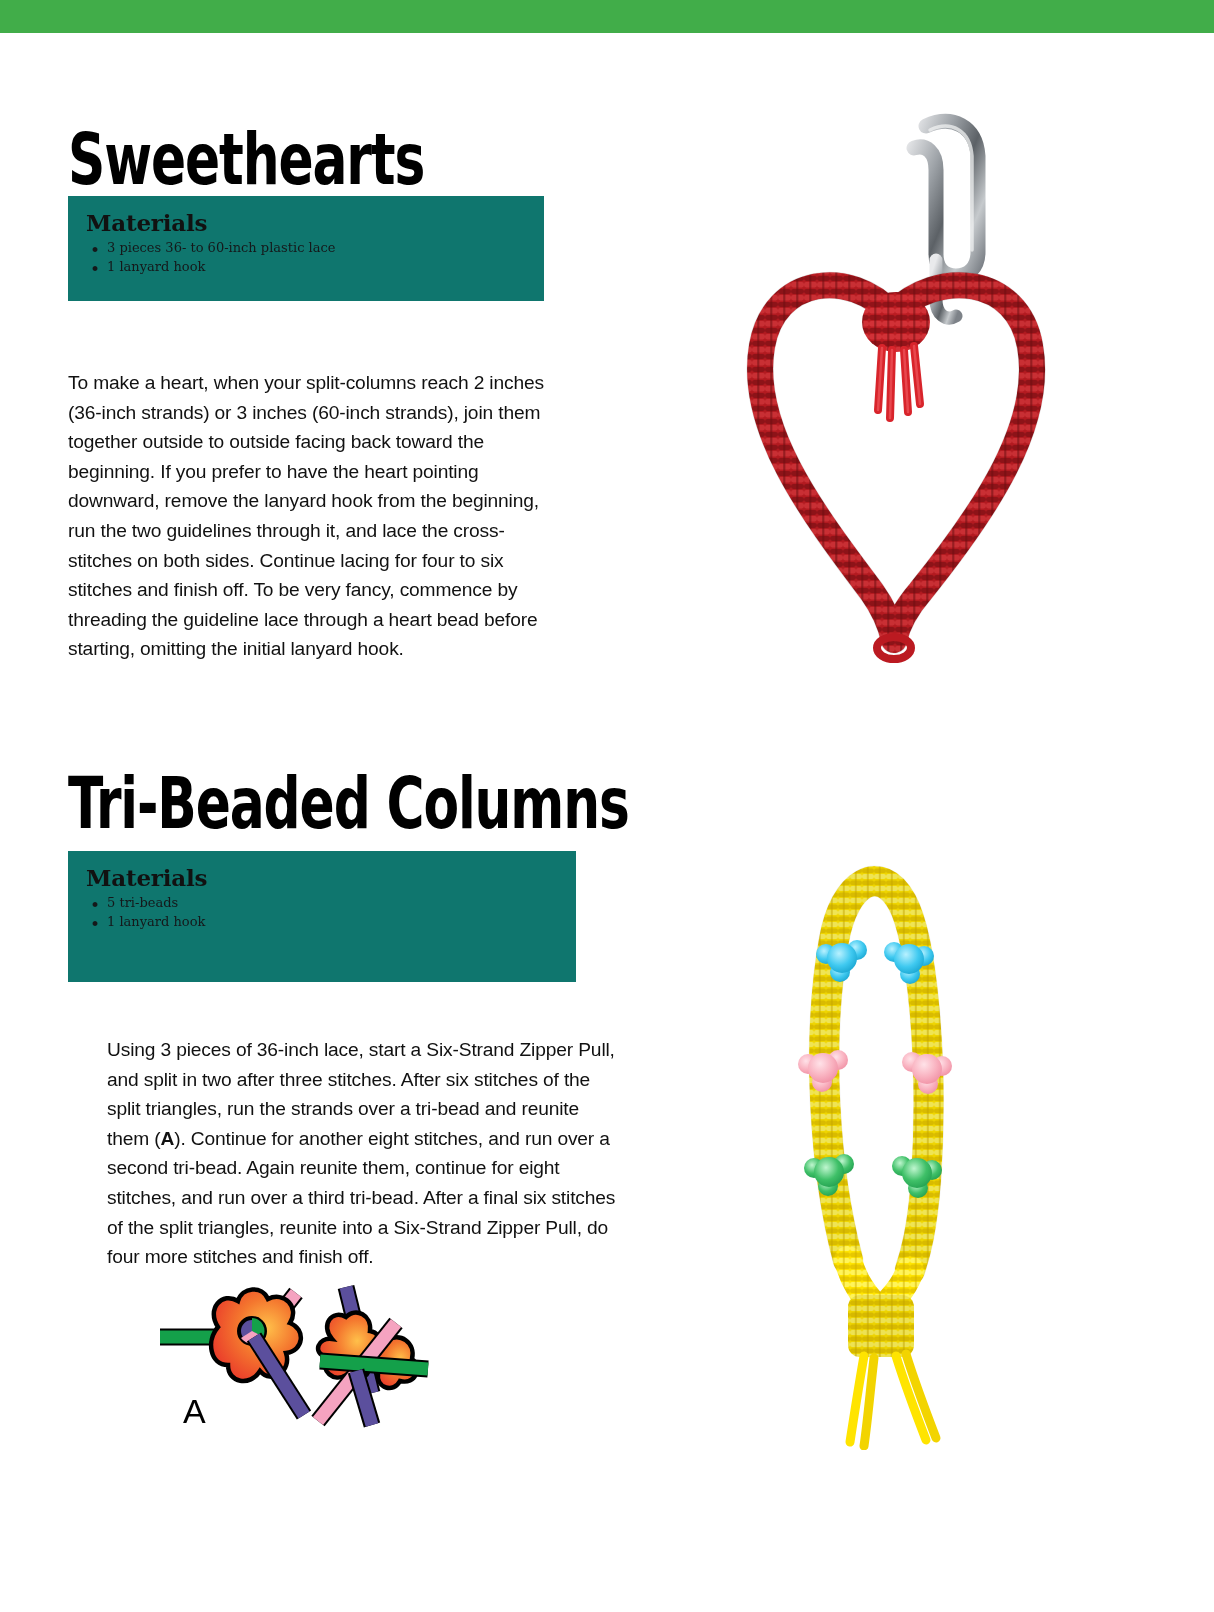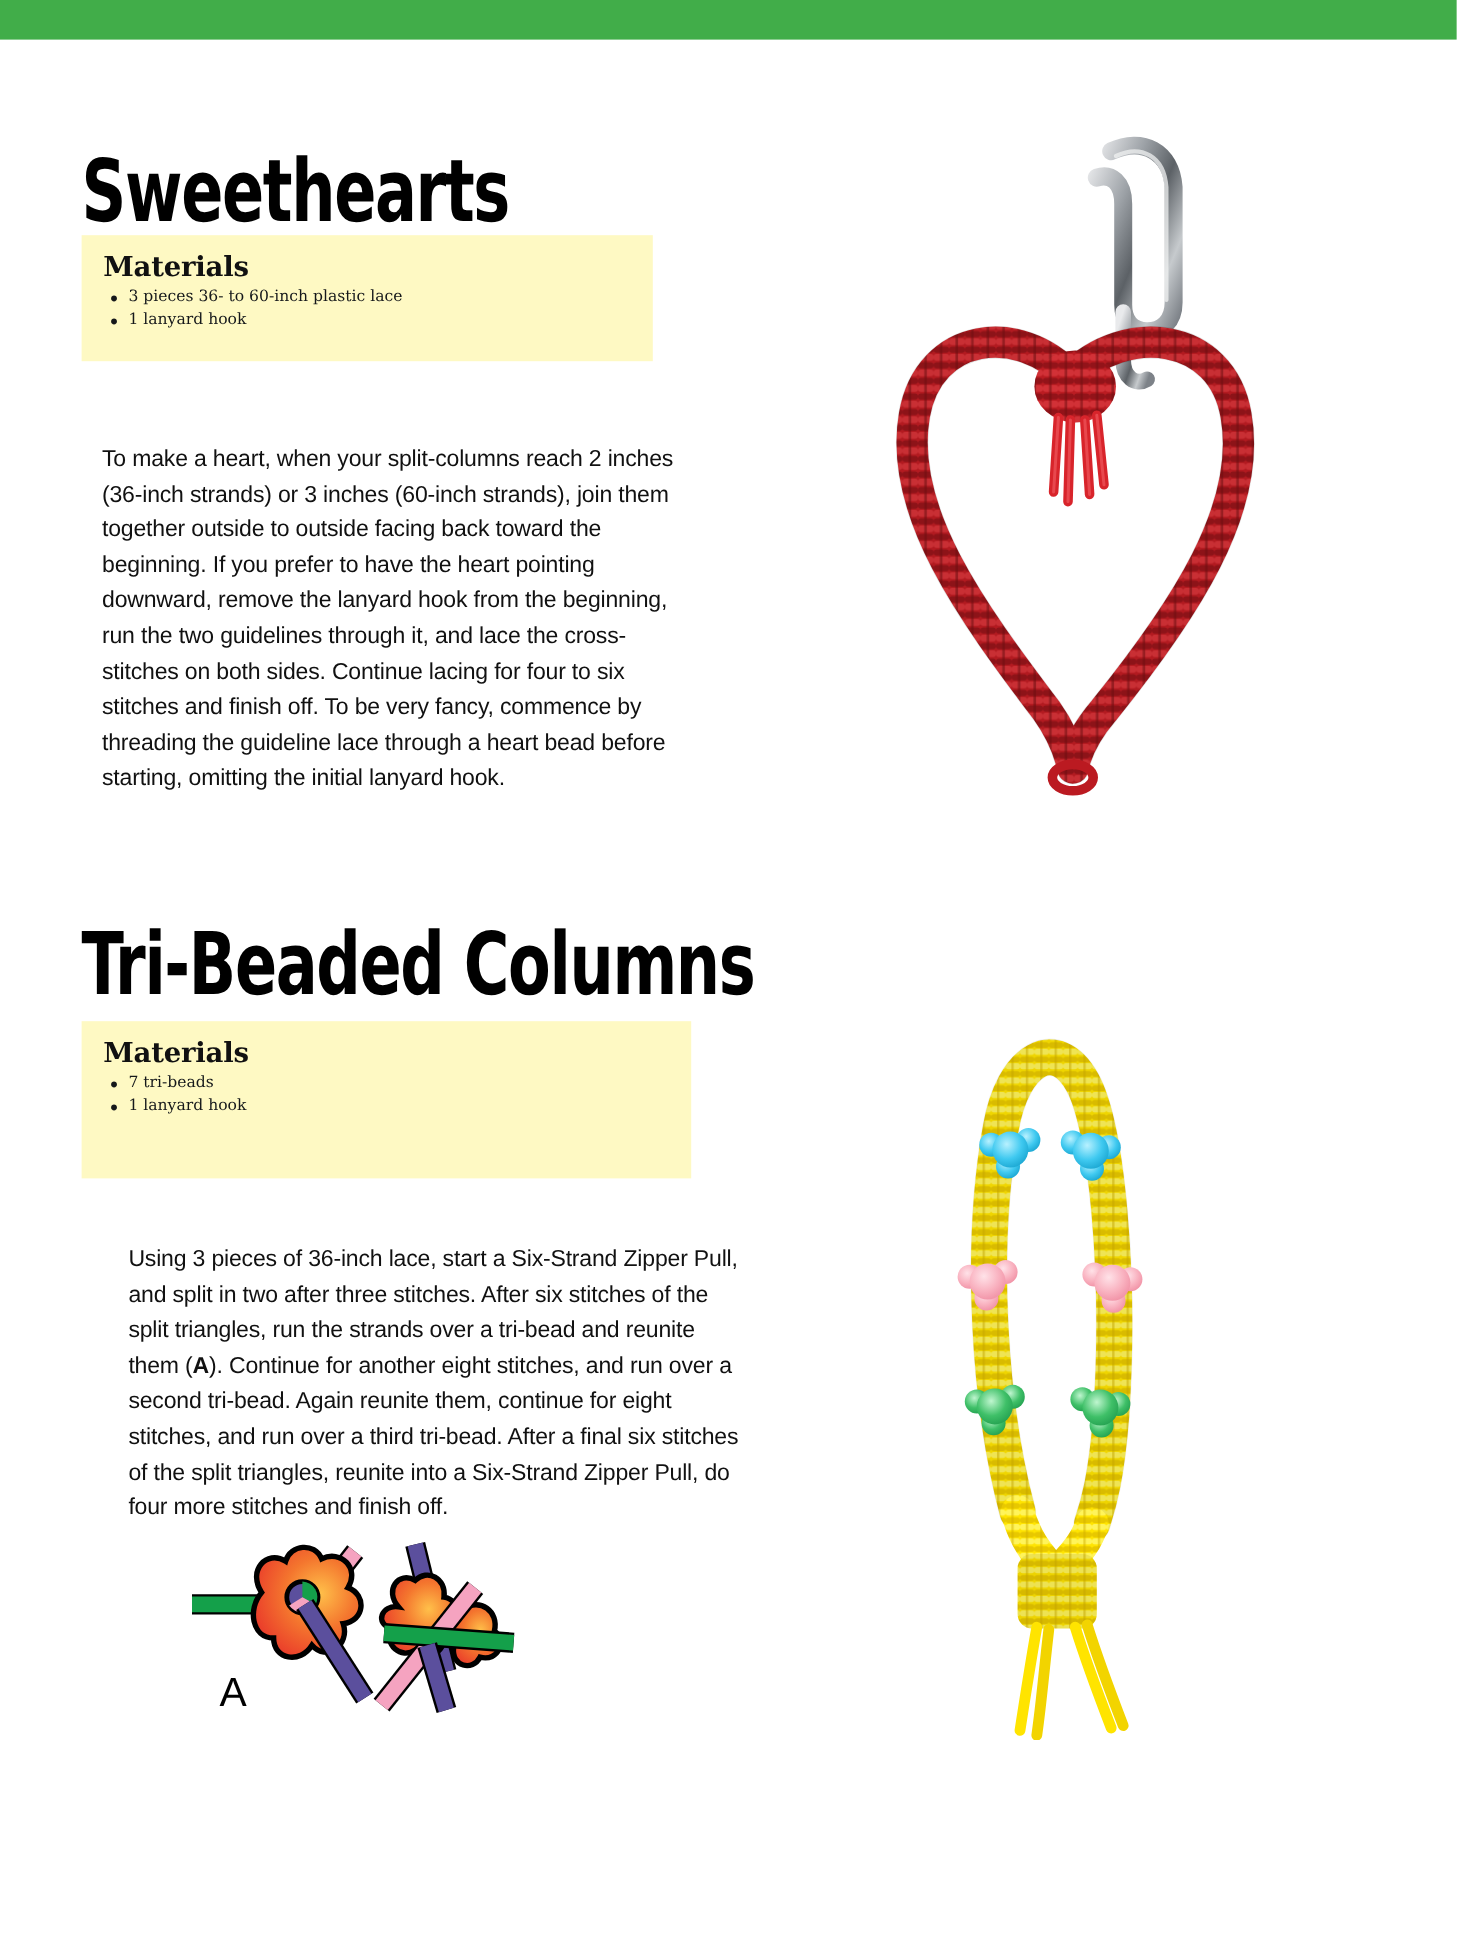--- a/index.html
+++ b/index.html
@@ -45,21 +45,21 @@
     transform: scaleX(0.80);
     transform-origin: left center;
     white-space: nowrap;
   }
   #title-1 { top: 78px; font-size: 72px; }
   #title-2 { top: 722px; font-size: 72px; }
 
   
   .materials-box {
     position: absolute;
-    background: #fef9c3;
+    background: #0f766e;
     box-sizing: border-box;
     padding: 14px 18px 0 18px;
   }
   #materials-1 { left: 68px; top: 196px; width: 476px; height: 105px; }
   #materials-2 { left: 68px; top: 851px; width: 508px; height: 131px; }
 
   .materials-heading {
     font-family: "DejaVu Serif", "Liberation Serif", serif;
     font-weight: 700;
     font-size: 23px;
@@ -92,21 +92,21 @@
 
   
   .body-copy {
     position: absolute;
     font-family: "Liberation Sans", sans-serif;
     font-size: 19.2px;
     line-height: 29.6px;
     color: #111;
     letter-spacing: -0.15px;
   }
-  #para-1 { left: 68px; top: 368px; width: 500px; margin-left: 17px; }
+  #para-1 { left: 68px; top: 368px; width: 500px; }
   #para-2 { left: 68px; top: 1035px; width: 512px; margin-left: 39px; }
   .body-copy p { margin: 0; }
   .body-copy b { font-weight: 700; }
 
   
   .footer {
     position: absolute;
     left: 0;
     top: 1530px;
     width: 1214px;
@@ -210,21 +210,21 @@
 
       <ellipse cx="194" cy="548" rx="17" ry="11" fill="none" stroke="#bb1a21" stroke-width="8"></ellipse>
     </svg>
   </div>
 
   <h1 class="project-title" id="title-2">Tri-Beaded Columns</h1>
 
   <div class="materials-box" id="materials-2">
     <div class="materials-heading">Materials</div>
     <ul class="materials-list">
-      <li>7 tri-beads</li>
+      <li>5 tri-beads</li>
       <li>1 lanyard hook</li>
     </ul>
   </div>
 
   <div class="body-copy" id="para-2">
     <p><span>Using 3 pieces of 36-inch lace, start a Six-Strand Zipper Pull, and split in two after three stitches. After six stitches of the split triangles, run the strands over a tri-bead and reunite them (</span><b>A</b><span>). Continue for another eight stitches, and run over a second tri-bead. Again reunite them, continue for eight stitches, and run over a third tri-bead. After a final six stitches of the split triangles, reunite into a Six-Strand Zipper Pull, do four more stitches and finish off.</span></p>
   </div>
 
   <div id="diagram-tribead">
     <svg viewBox="0 0 320 170" xmlns="http://www.w3.org/2000/svg">

